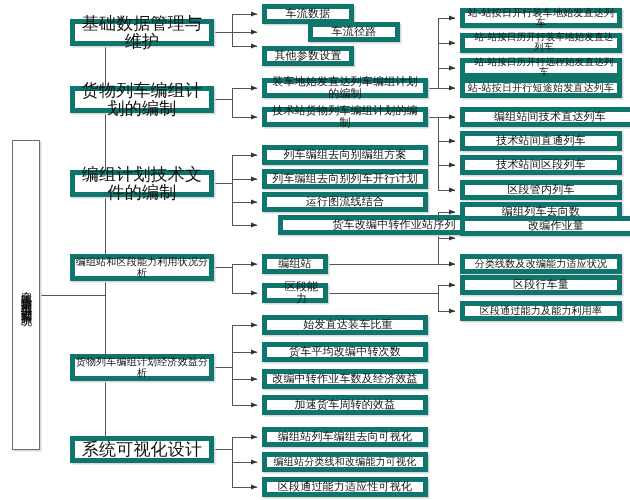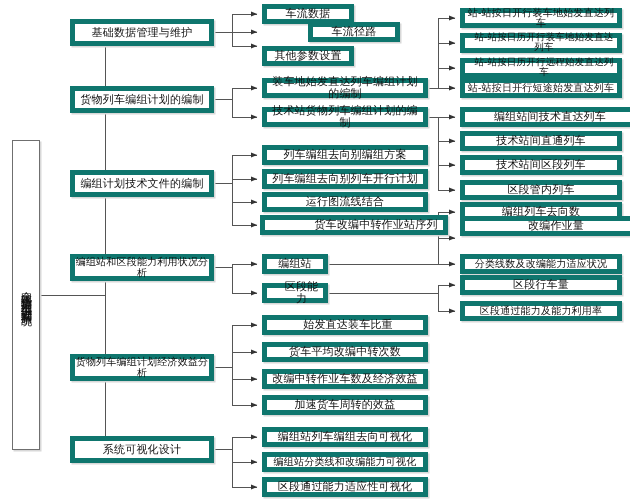--- a/index.html
+++ b/index.html
@@ -16,21 +16,21 @@
     box-sizing:border-box;
     border:5px solid #0f766e;
     background:#ffffff;
     box-shadow:1.5px 1.5px 0 0 #d8d8d8;
     display:flex;align-items:center;justify-content:center;
     text-align:center;
     color:#101010;
     line-height:1.05;
     letter-spacing:0.2px;
   }
-  .node.lvl1{font-size:11px;}
+  .node.lvl1{font-size:17px;}
   .node.lvl2{font-size:11px;}
   .node.lvl3{font-size:11px;}
   .node.small{font-size:10px;}
   .node.xsmall{font-size:9.5px;padding-left:6px;}
   .root-node{
     position:absolute;
     box-sizing:border-box;
     border:1px solid #6f6f6f;
     background:#ffffff;
     box-shadow:1.5px 1.5px 0 0 #d8d8d8;
@@ -140,21 +140,21 @@
   <div class="node lvl2" style="left:262px;top:4px;width:92px;height:20px;">车流数据</div>
   <div class="node lvl2" style="left:262px;top:22px;width:92px;height:20px;margin-left:46px;">车流径路</div>
   <div class="node lvl2" style="left:262px;top:46px;width:92px;height:20px;">其他参数设置</div>
 
   <div class="node lvl2" style="left:262px;top:78px;width:166px;height:20px;">装车地始发直达列车编组计划的编制</div>
   <div class="node lvl2" style="left:262px;top:107px;width:166px;height:20px;">技术站货物列车编组计划的编制</div>
 
   <div class="node lvl2" style="left:262px;top:145px;width:166px;height:20px;">列车编组去向别编组方案</div>
   <div class="node lvl2" style="left:262px;top:169px;width:166px;height:20px;">列车编组去向别列车开行计划</div>
   <div class="node lvl2" style="left:262px;top:192px;width:166px;height:20px;">运行图流线结合</div>
-  <div class="node lvl2" style="left:260px;top:215px;width:188px;height:20px;padding-left:44px;">货车改编中转作业站序列</div>
+  <div class="node lvl2" style="left:278px;top:215px;width:188px;height:20px;padding-left:44px;">货车改编中转作业站序列</div>
 
   <div class="node lvl2" style="left:262px;top:254px;width:66px;height:20px;">编组站</div>
   <div class="node lvl2" style="left:262px;top:283px;width:66px;height:20px;padding-left:13px;">区段能力</div>
 
   <div class="node lvl2" style="left:262px;top:315px;width:166px;height:20px;padding-left:6px;">始发直达装车比重</div>
   <div class="node lvl2" style="left:262px;top:342px;width:166px;height:20px;">货车平均改编中转次数</div>
   <div class="node lvl2" style="left:262px;top:369px;width:166px;height:20px;">改编中转作业车数及经济效益</div>
   <div class="node lvl2" style="left:262px;top:395px;width:166px;height:20px;">加速货车周转的效益</div>
 
   <div class="node lvl2" style="left:262px;top:427px;width:166px;height:20px;">编组站列车编组去向可视化</div>

